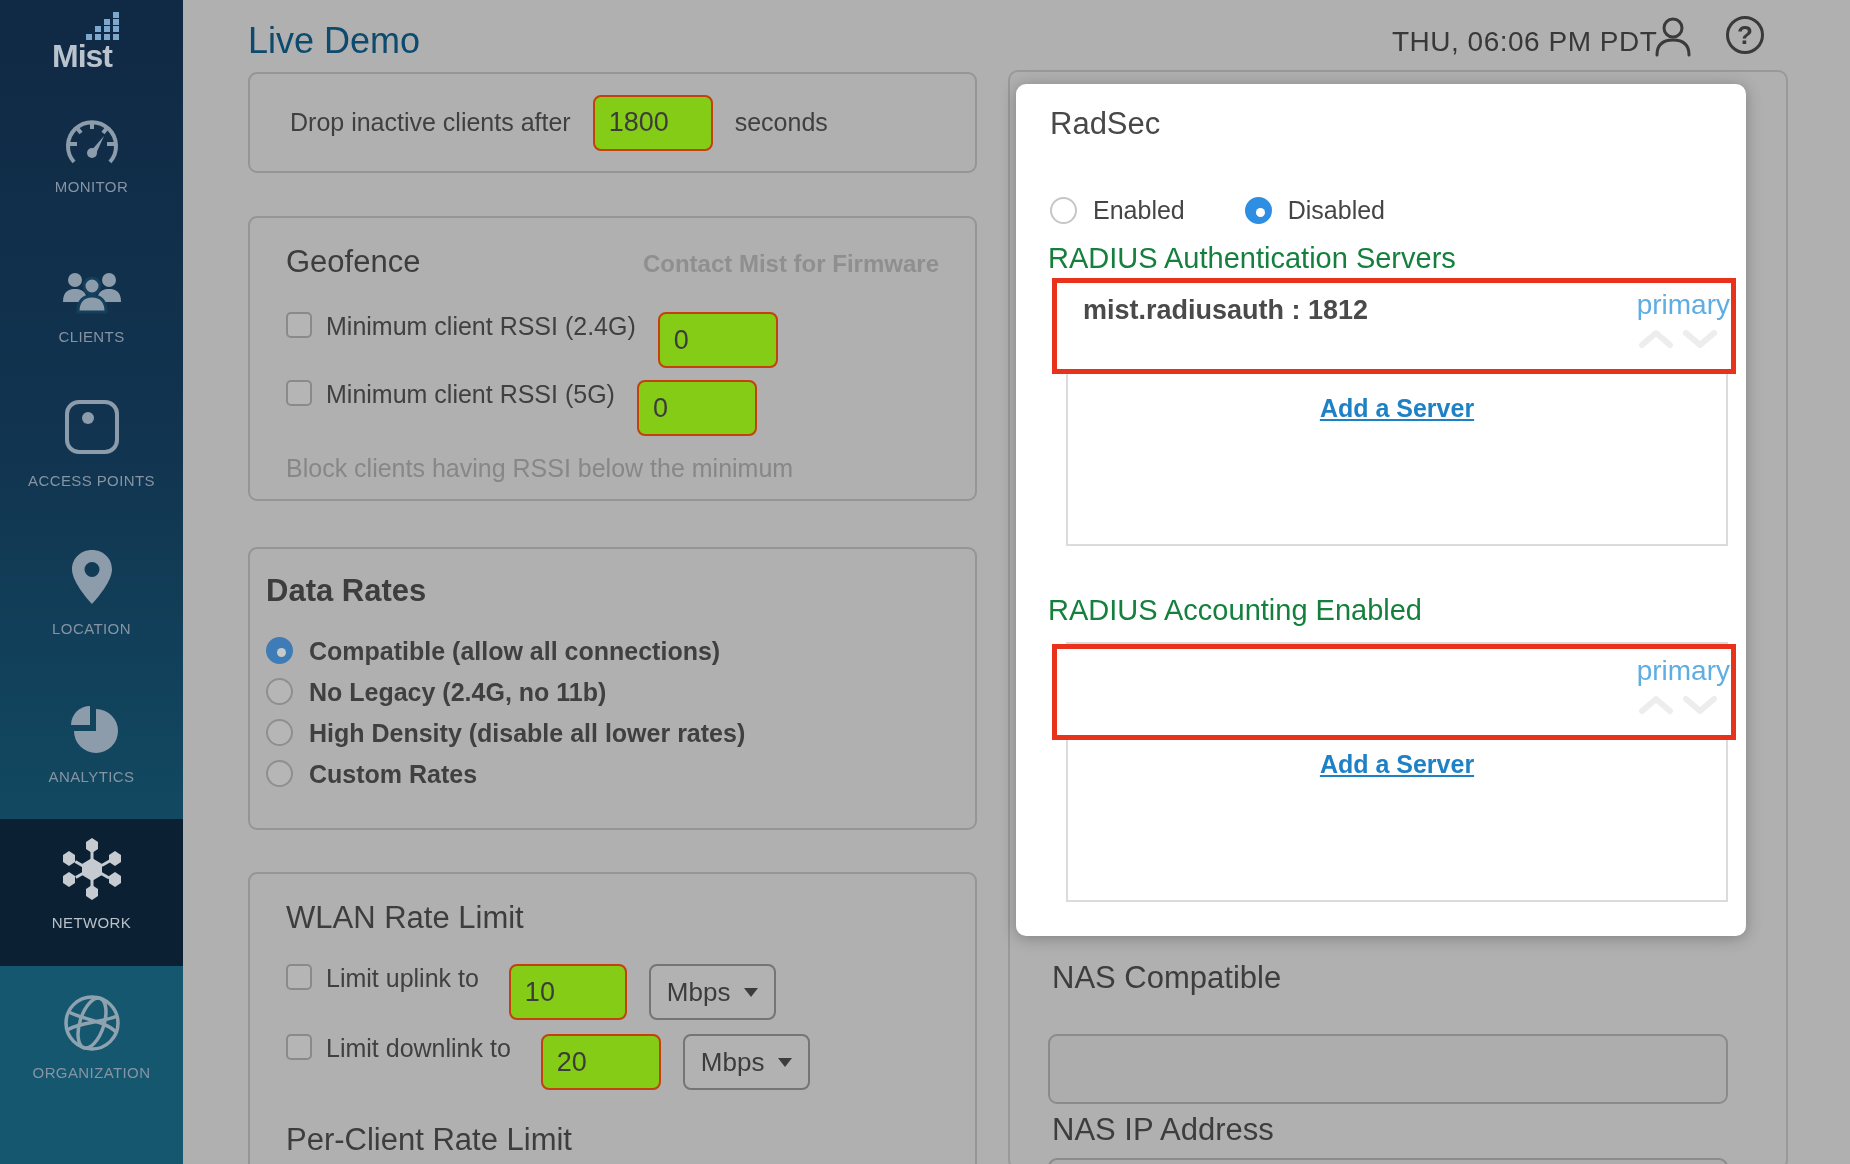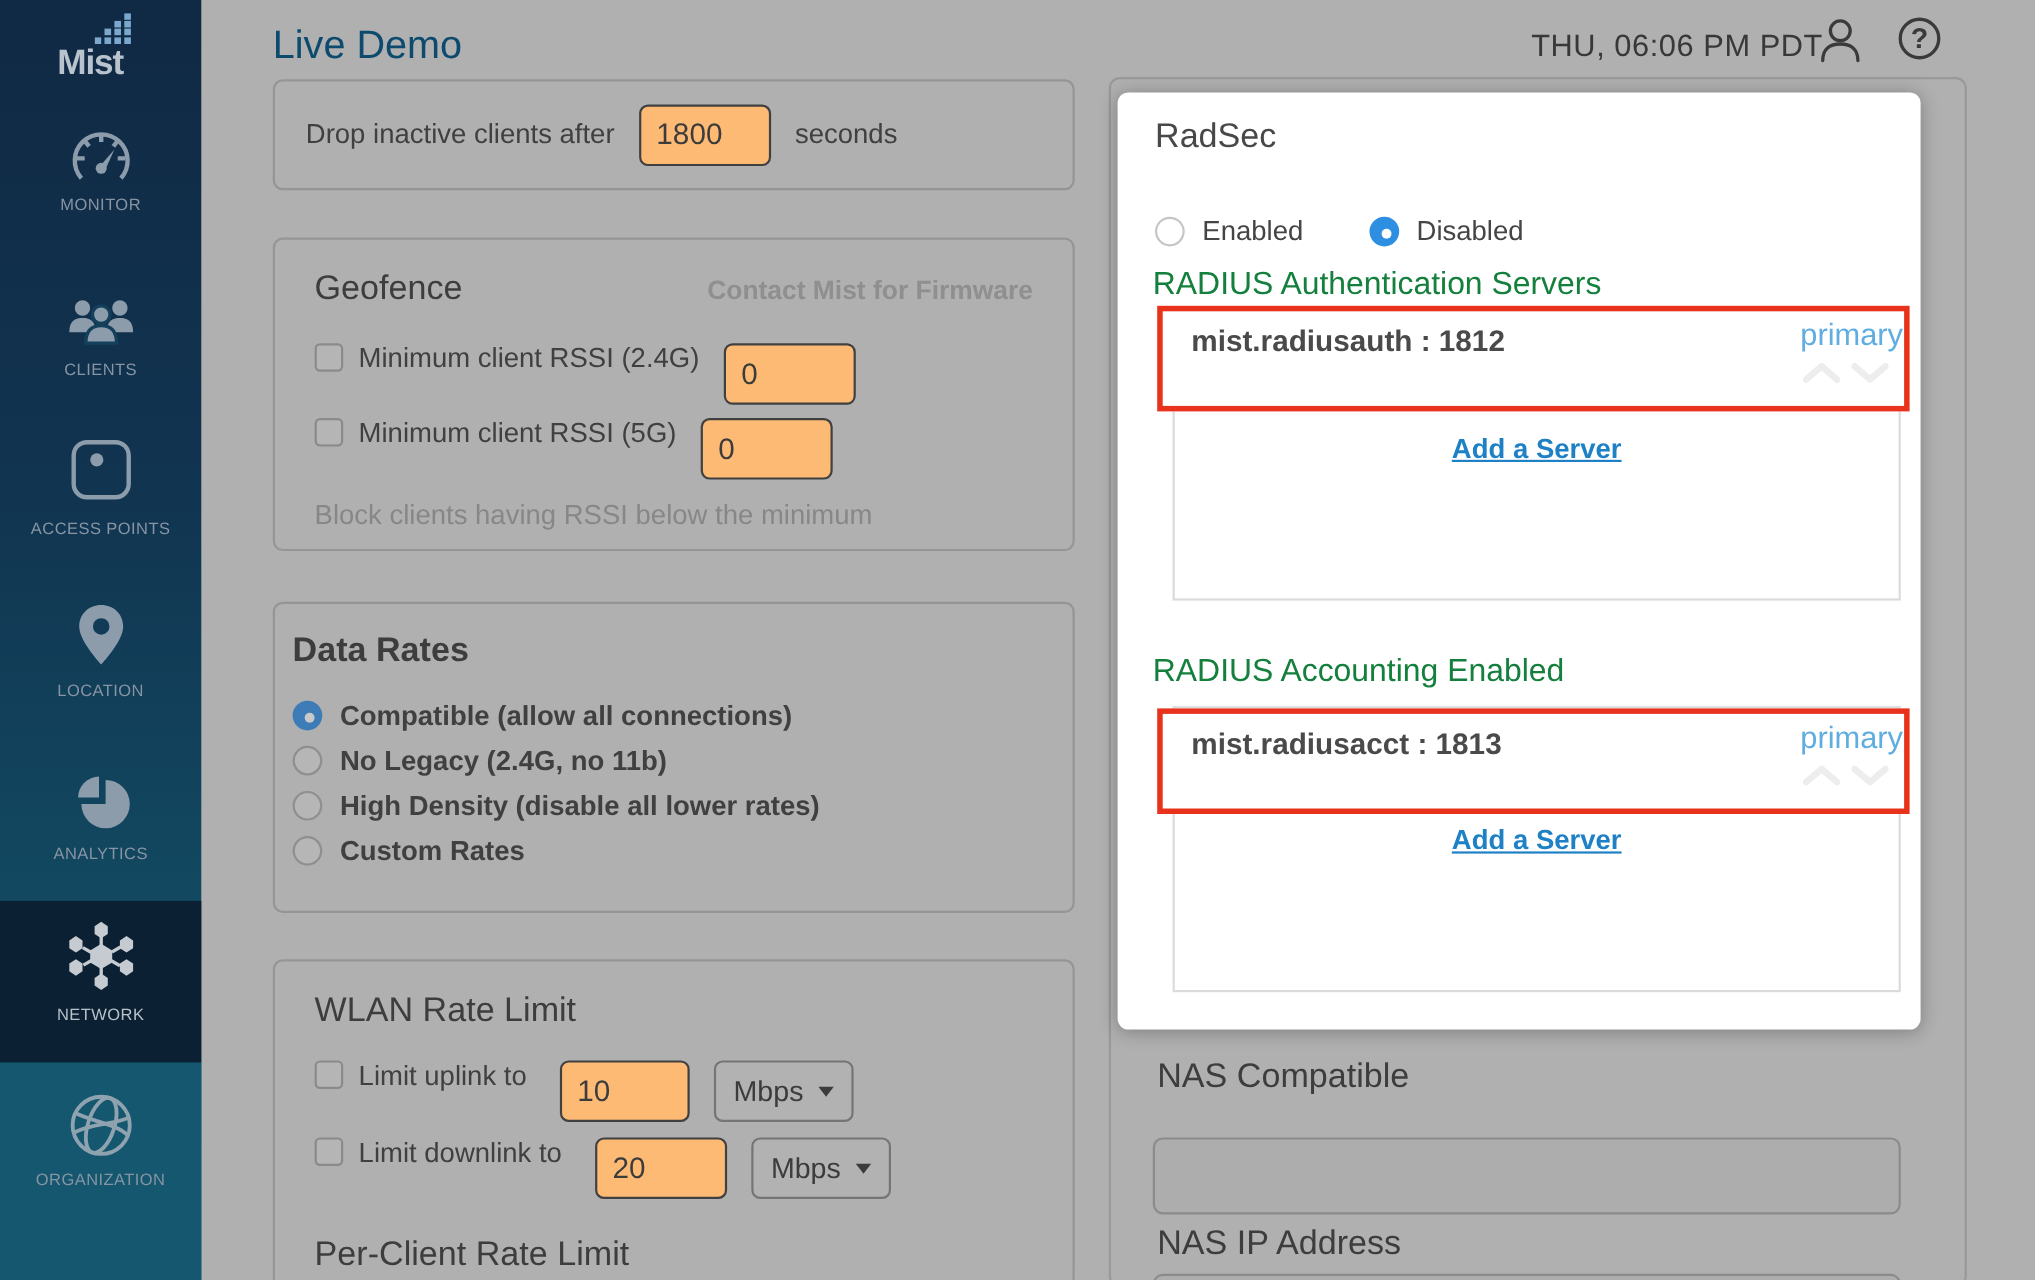--- a/index.html
+++ b/index.html
@@ -22,30 +22,30 @@
   
   .page-title{position:absolute;left:248px;top:20px;font-size:36px;color:#0c4a6e;}
   .hdr-time{position:absolute;left:1392px;top:26px;font-size:28px;color:#383838;letter-spacing:0.5px;}
   .icon-person{position:absolute;left:1652px;top:14px;}
   .icon-help{position:absolute;left:1726px;top:16px;width:38px;height:38px;border:3px solid #3a3a3a;
              border-radius:50%;display:flex;align-items:center;justify-content:center;
              font-size:26px;font-weight:700;color:#3a3a3a;box-sizing:border-box;}
 
   
   .panel{position:absolute;border:2px solid #959595;border-radius:9px;box-sizing:border-box;}
-  .p1{left:248px;top:72px;width:729px;height:101px;display:flex;align-items:center;padding-left:28px;}
+  .p1{left:248px;top:72px;width:729px;height:101px;display:flex;align-items:center;padding-left:40px;}
   .p2{left:248px;top:216px;width:729px;height:285px;padding:26px 36px;}
   .p3{left:248px;top:547px;width:729px;height:283px;padding:24px 16px;font-weight:bold;}
   .p4{left:248px;top:872px;width:729px;height:330px;padding:26px 36px;}
   .dim-label{font-size:25px;color:#404040;}
   .dim-muted{font-size:25px;color:#878787;}
   .panel-title{font-size:31px;color:#3d3d3d;}
   .title-row{display:flex;justify-content:space-between;align-items:baseline;}
   .firmware-note{font-size:24px;font-weight:700;color:#8f8f8f;}
-  .dim-input{background:#fdba74;border:2px solid #404040;border-radius:8px;height:56px;
+  .dim-input{background:#84cc16;border:2px solid #c2410c;border-radius:8px;height:56px;
              font-size:27px;color:#3c3c3c;padding:0 0 0 14px;box-sizing:border-box;
              font-family:"Liberation Sans","DejaVu Sans",sans-serif;}
   .chk{width:26px;height:26px;background:#b5b5b5;border:2px solid #8a8a8a;border-radius:5px;
        box-sizing:border-box;flex:none;}
   .frow{display:flex;align-items:flex-start;gap:14px;}
   .radio{width:27px;height:27px;border-radius:50%;box-sizing:border-box;flex:none;
          border:2px solid #8f8f8f;background:#b6b6b6;position:relative;}
   .radio.sel-dim{background:#3e7cb7;border-color:#3e7cb7;}
   .radio.sel-dim::after{content:"";position:absolute;left:9px;top:9px;width:9px;height:9px;
          border-radius:50%;background:#c9c9c9;}
@@ -301,21 +301,20 @@
         <svg width="34" height="20" viewBox="0 0 34 20">
           <polyline points="3,4 17,16 31,4" fill="none" stroke="#ededed" stroke-width="6" stroke-linecap="round" stroke-linejoin="round"></polyline>
         </svg>
       </div>
     </div>
     <div class="add-link" style="top:310px;">Add a Server</div>
 
     <div class="sec-title" style="left:32px;top:510px;">RADIUS Accounting Enabled</div>
     <div class="srv-container" style="top:558px;height:260px;"></div>
     <div class="red-box" style="top:560px;">
-      <span class="srv-name">mist.radiusacct : 1813</span>
       <span class="srv-badge">primary</span>
       <div class="srv-chevrons">
         <svg width="34" height="20" viewBox="0 0 34 20">
           <polyline points="3,16 17,4 31,16" fill="none" stroke="#ededed" stroke-width="6" stroke-linecap="round" stroke-linejoin="round"></polyline>
         </svg>
         <svg width="34" height="20" viewBox="0 0 34 20">
           <polyline points="3,4 17,16 31,4" fill="none" stroke="#ededed" stroke-width="6" stroke-linecap="round" stroke-linejoin="round"></polyline>
         </svg>
       </div>
     </div>

